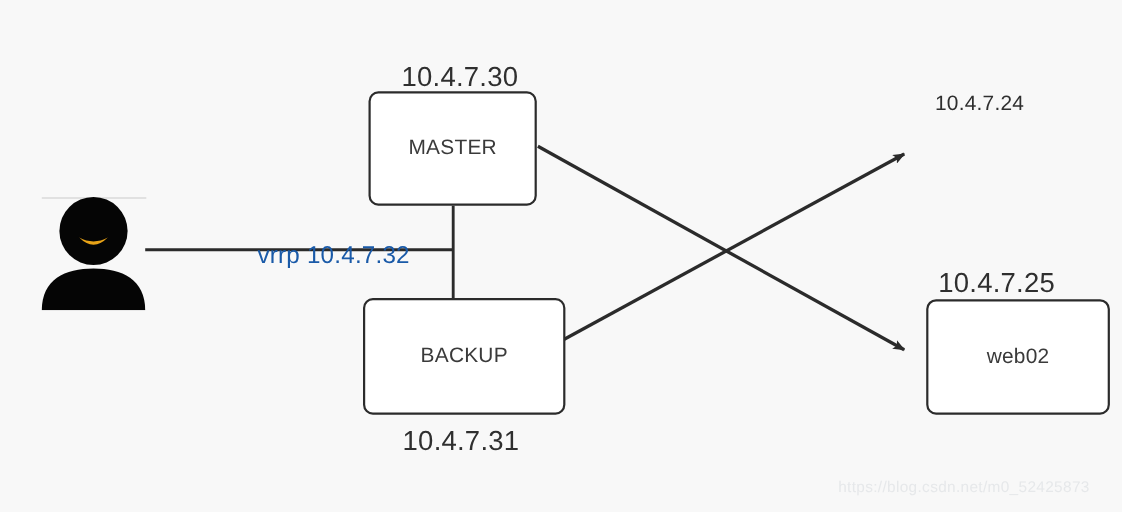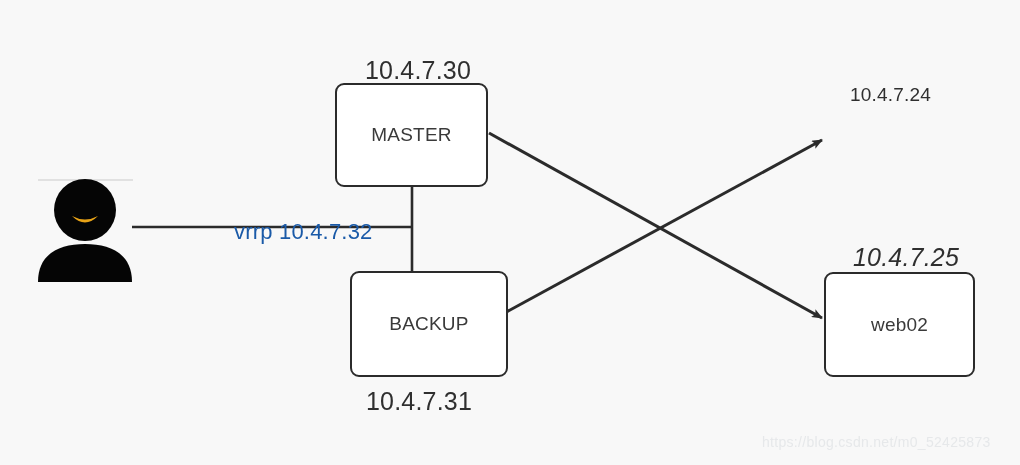--- a/index.html
+++ b/index.html
@@ -39,35 +39,35 @@
     align-items: center;
     justify-content: center;
   }
   .node-label {
     font-size: 19px;
     color: #3a3a3a;
     letter-spacing: 0.2px;
     white-space: nowrap;
   }
   #node-master  { left: 335px; top: 83px;  width: 153px; height: 104px; }
-  #node-backup  { left: 350px; top: 271px; width: 158px; height: 106px; }
+  #node-backup  { left: 330px; top: 271px; width: 184px; height: 106px; }
   #node-web01   { left: 824px; top: 84px;  width: 151px; height: 103px; }
-  #node-web02   { left: 824px; top: 272px; width: 151px; height: 105px; }
+  #node-web02   { left: 842px; top: 272px; width: 167px; height: 105px; }
 
   
   .ip-caption {
     position: absolute;
     font-size: 25px;
     color: #2f2f2f;
     white-space: nowrap;
     letter-spacing: 0.2px;
   }
   #ip-master { left: 365px; top: 56px; }
   #ip-backup { left: 366px; top: 387px; text-align: right; }
-  #ip-web02  { left: 853px; top: 243px; font-style: italic; }
+  #ip-web02  { left: 853px; top: 243px; }
   
   #ip-web01-clip {
     position: absolute;
     left: 850px;
     top: 60px;
     width: 120px;
     height: 26px;
     overflow: hidden;
     margin-top: 24px;
   }

